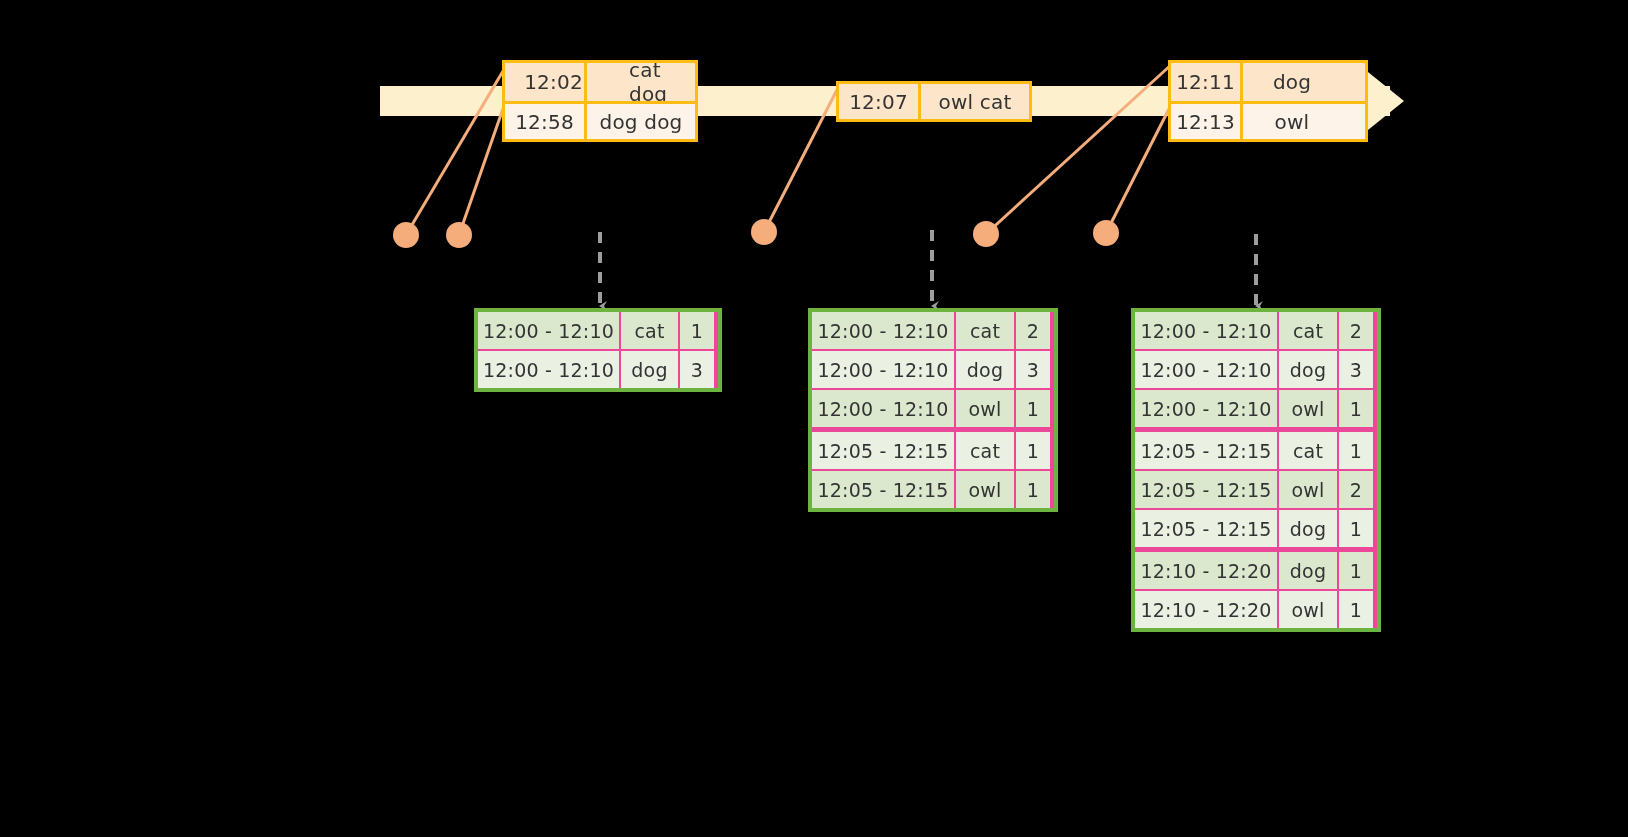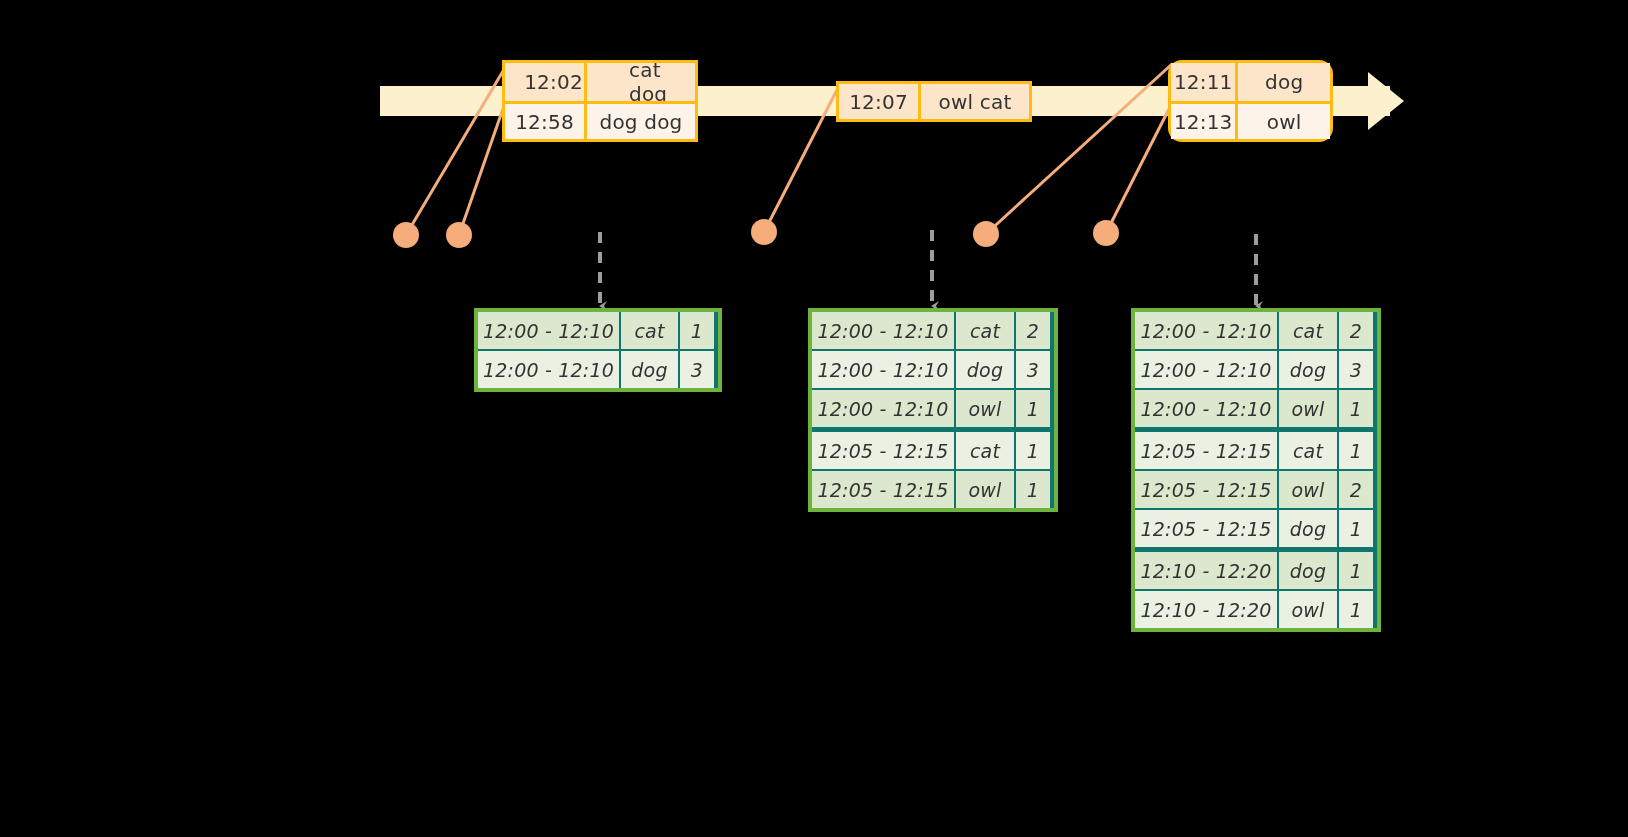--- a/index.html
+++ b/index.html
@@ -18,21 +18,21 @@
   .ecell{display:flex;align-items:center;justify-content:center;box-sizing:border-box;
          font-size:20px;color:#333;letter-spacing:.2px;}
   .ecell.time{border-right:3px solid #fdbb14;}
   .shade-a{background:#fde5c9;}
   .shade-b{background:#fdf3e8;}
 
   
   svg.conn{position:absolute;left:0;top:0;width:1628px;height:837px;pointer-events:none;}
 
   
-  .gtable{position:absolute;border:4px solid #6cb33f;box-sizing:border-box;background:#0f766e;font-style:italic;}
+  .gtable{position:absolute;border:4px solid #6cb33f;box-sizing:border-box;background:#ec4899;}
   .grow{display:flex;height:37px;box-sizing:border-box;}
   .grow + .grow{margin-top:2px;}
   .grow.sep{margin-top:5px;}
   .gcell{display:flex;align-items:center;justify-content:center;box-sizing:border-box;
          font-size:19px;color:#333;letter-spacing:.2px;}
   .gcell + .gcell{margin-left:2px;}
   .g-a{background:#dbe8cd;}
   .g-b{background:#eaf1e3;}
   .c-win{flex:0 0 auto;}
   .c-key{flex:0 0 auto;}
@@ -84,21 +84,21 @@
     </div>
   </div>
 
   <div class="ebox" style="left:836px;top:81px;width:196px;height:41px;justify-content:flex-end;">
     <div class="erow shade-a">
       <div class="ecell time shade-a" style="width:82px;">12:07</div>
       <div class="ecell shade-a" style="width:108px;">owl cat</div>
     </div>
   </div>
 
-  <div class="ebox" style="left:1168px;top:60px;width:165px;height:82px;border-radius:14px;">
+  <div class="ebox" style="left:1168px;top:60px;width:200px;height:82px;">
     <div class="erow shade-a">
       <div class="ecell time shade-a" style="width:72px;">12:11</div>
       <div class="ecell shade-a" style="width:98px;">dog</div>
     </div>
     <div class="erow shade-b">
       <div class="ecell time shade-b" style="width:72px;">12:13</div>
       <div class="ecell shade-b" style="width:98px;">owl</div>
     </div>
   </div>
 

